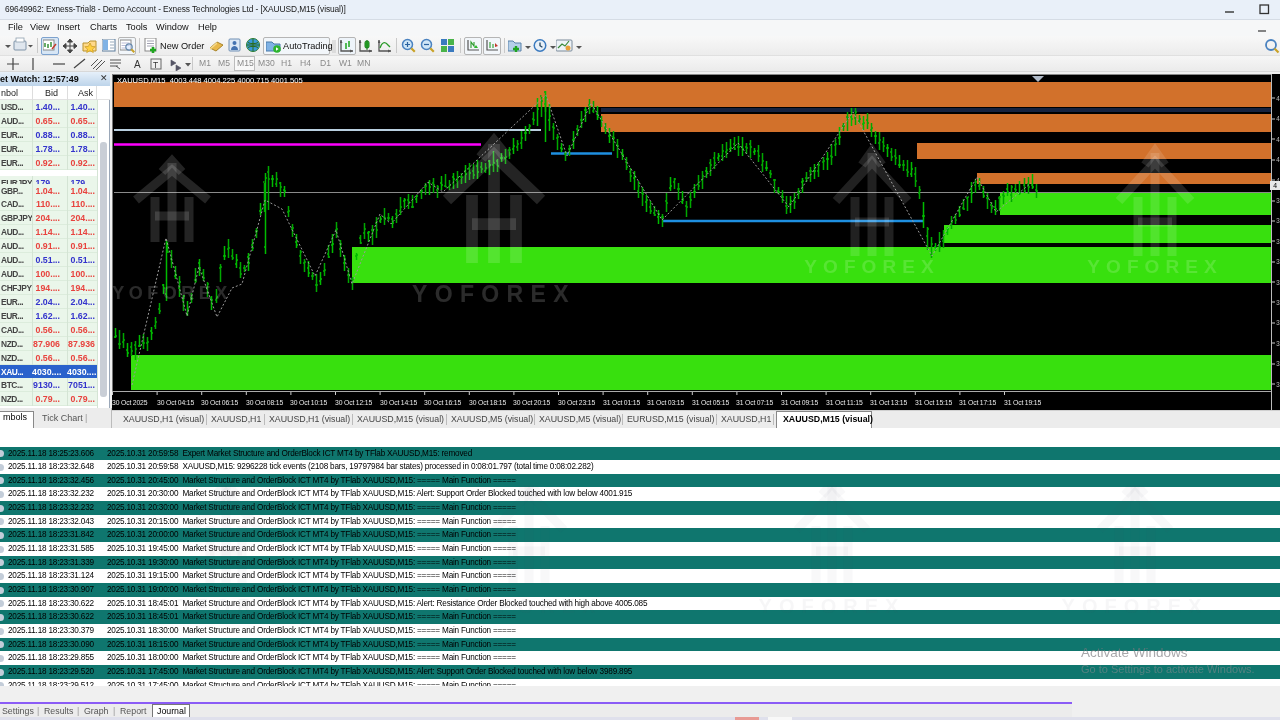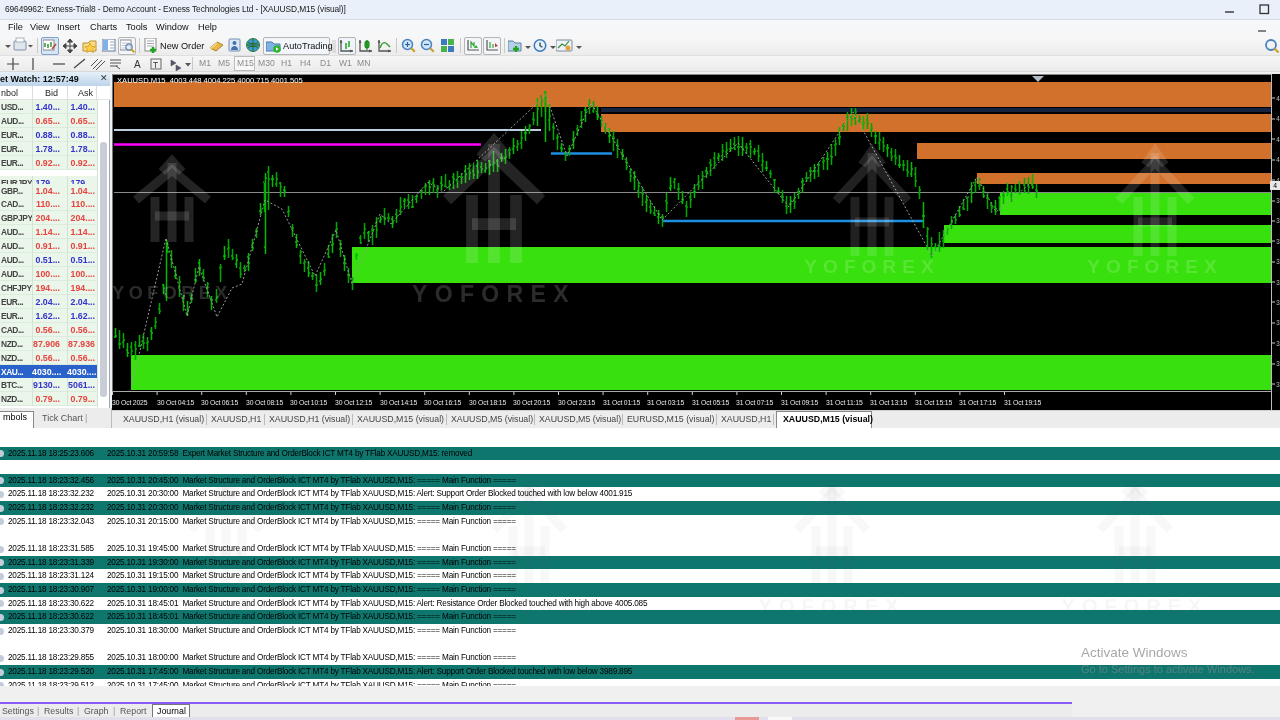--- a/index.html
+++ b/index.html
@@ -378,21 +378,21 @@
         <span class="colline" style="left:67px;height:14px"></span>
       </div>
 <div class="mwrow" style="top:292.5px;background:#2a62cc;border-bottom:1px solid #2a62cc">
         <span class="s" style="color:#fff">XAU...</span>
         <span class="b" style="color:#fff">4030....</span>
         <span class="a" style="color:#fff">4030....</span>
       </div>
 <div class="mwrow" style="top:306.4px">
         <span class="s">BTC...</span>
         <span class="b blue">9130...</span>
-        <span class="a blue">5061...</span>
+        <span class="a blue">7051...</span>
         <span class="colline" style="left:32px;height:14px"></span>
         <span class="colline" style="left:67px;height:14px"></span>
       </div>
 <div class="mwrow" style="top:320.3px">
         <span class="s">NZD...</span>
         <span class="b red">0.79...</span>
         <span class="a red">0.79...</span>
         <span class="colline" style="left:32px;height:14px"></span>
         <span class="colline" style="left:67px;height:14px"></span>
       </div>
@@ -539,40 +539,50 @@
           <path d="M1026 148H1060"></path>
         </g>
         <text x="1043" y="199" text-anchor="middle" font-size="19" font-weight="bold" letter-spacing="6.08" fill="rgba(255,255,255,0.16)" font-family="Liberation Sans">YOFOREX</text>
 </svg></div>
 <div id="journal">
 <div class="jrow alt" style="top:18.50px">
         <span class="jico"></span>
         <span class="t">2025.11.18 18:25:23.606</span>
         <span class="m">2025.10.31 20:59:58&nbsp;&nbsp;Expert Market Structure and OrderBlock ICT MT4 by TFlab XAUUSD,M15: removed</span>
       </div>
+<div class="jrow" style="top:32.16px">
+        <span class="jico"></span>
+        <span class="t">2025.11.18 18:23:32.648</span>
+        <span class="m">2025.10.31 20:59:58&nbsp;&nbsp;XAUUSD,M15: 9296228 tick events (2108 bars, 19797984 bar states) processed in 0:08:01.797 (total time 0:08:02.282)</span>
+      </div>
 <div class="jrow alt" style="top:45.82px">
         <span class="jico"></span>
         <span class="t">2025.11.18 18:23:32.456</span>
         <span class="m">2025.10.31 20:45:00&nbsp;&nbsp;Market Structure and OrderBlock ICT MT4 by TFlab XAUUSD,M15: ===== Main Function =====</span>
       </div>
 <div class="jrow" style="top:59.48px">
         <span class="jico"></span>
         <span class="t">2025.11.18 18:23:32.232</span>
         <span class="m">2025.10.31 20:30:00&nbsp;&nbsp;Market Structure and OrderBlock ICT MT4 by TFlab XAUUSD,M15: Alert: Support Order Blocked touched with low below 4001.915</span>
       </div>
 <div class="jrow alt" style="top:73.14px">
         <span class="jico"></span>
         <span class="t">2025.11.18 18:23:32.232</span>
         <span class="m">2025.10.31 20:30:00&nbsp;&nbsp;Market Structure and OrderBlock ICT MT4 by TFlab XAUUSD,M15: ===== Main Function =====</span>
       </div>
 <div class="jrow" style="top:86.80px">
         <span class="jico"></span>
         <span class="t">2025.11.18 18:23:32.043</span>
         <span class="m">2025.10.31 20:15:00&nbsp;&nbsp;Market Structure and OrderBlock ICT MT4 by TFlab XAUUSD,M15: ===== Main Function =====</span>
       </div>
+<div class="jrow alt" style="top:100.46px">
+        <span class="jico"></span>
+        <span class="t">2025.11.18 18:23:31.842</span>
+        <span class="m">2025.10.31 20:00:00&nbsp;&nbsp;Market Structure and OrderBlock ICT MT4 by TFlab XAUUSD,M15: ===== Main Function =====</span>
+      </div>
 <div class="jrow" style="top:114.12px">
         <span class="jico"></span>
         <span class="t">2025.11.18 18:23:31.585</span>
         <span class="m">2025.10.31 19:45:00&nbsp;&nbsp;Market Structure and OrderBlock ICT MT4 by TFlab XAUUSD,M15: ===== Main Function =====</span>
       </div>
 <div class="jrow alt" style="top:127.78px">
         <span class="jico"></span>
         <span class="t">2025.11.18 18:23:31.339</span>
         <span class="m">2025.10.31 19:30:00&nbsp;&nbsp;Market Structure and OrderBlock ICT MT4 by TFlab XAUUSD,M15: ===== Main Function =====</span>
       </div>
@@ -593,20 +603,25 @@
       </div>
 <div class="jrow alt" style="top:182.42px">
         <span class="jico"></span>
         <span class="t">2025.11.18 18:23:30.622</span>
         <span class="m">2025.10.31 18:45:01&nbsp;&nbsp;Market Structure and OrderBlock ICT MT4 by TFlab XAUUSD,M15: ===== Main Function =====</span>
       </div>
 <div class="jrow" style="top:196.08px">
         <span class="jico"></span>
         <span class="t">2025.11.18 18:23:30.379</span>
         <span class="m">2025.10.31 18:30:00&nbsp;&nbsp;Market Structure and OrderBlock ICT MT4 by TFlab XAUUSD,M15: ===== Main Function =====</span>
+      </div>
+<div class="jrow alt" style="top:209.74px">
+        <span class="jico"></span>
+        <span class="t">2025.11.18 18:23:30.090</span>
+        <span class="m">2025.10.31 18:15:00&nbsp;&nbsp;Market Structure and OrderBlock ICT MT4 by TFlab XAUUSD,M15: ===== Main Function =====</span>
       </div>
 <div class="jrow" style="top:223.40px">
         <span class="jico"></span>
         <span class="t">2025.11.18 18:23:29.855</span>
         <span class="m">2025.10.31 18:00:00&nbsp;&nbsp;Market Structure and OrderBlock ICT MT4 by TFlab XAUUSD,M15: ===== Main Function =====</span>
       </div>
 <div class="jrow alt" style="top:237.06px">
         <span class="jico"></span>
         <span class="t">2025.11.18 18:23:29.520</span>
         <span class="m">2025.10.31 17:45:00&nbsp;&nbsp;Market Structure and OrderBlock ICT MT4 by TFlab XAUUSD,M15: Alert: Support Order Blocked touched with low below 3989.895</span>

